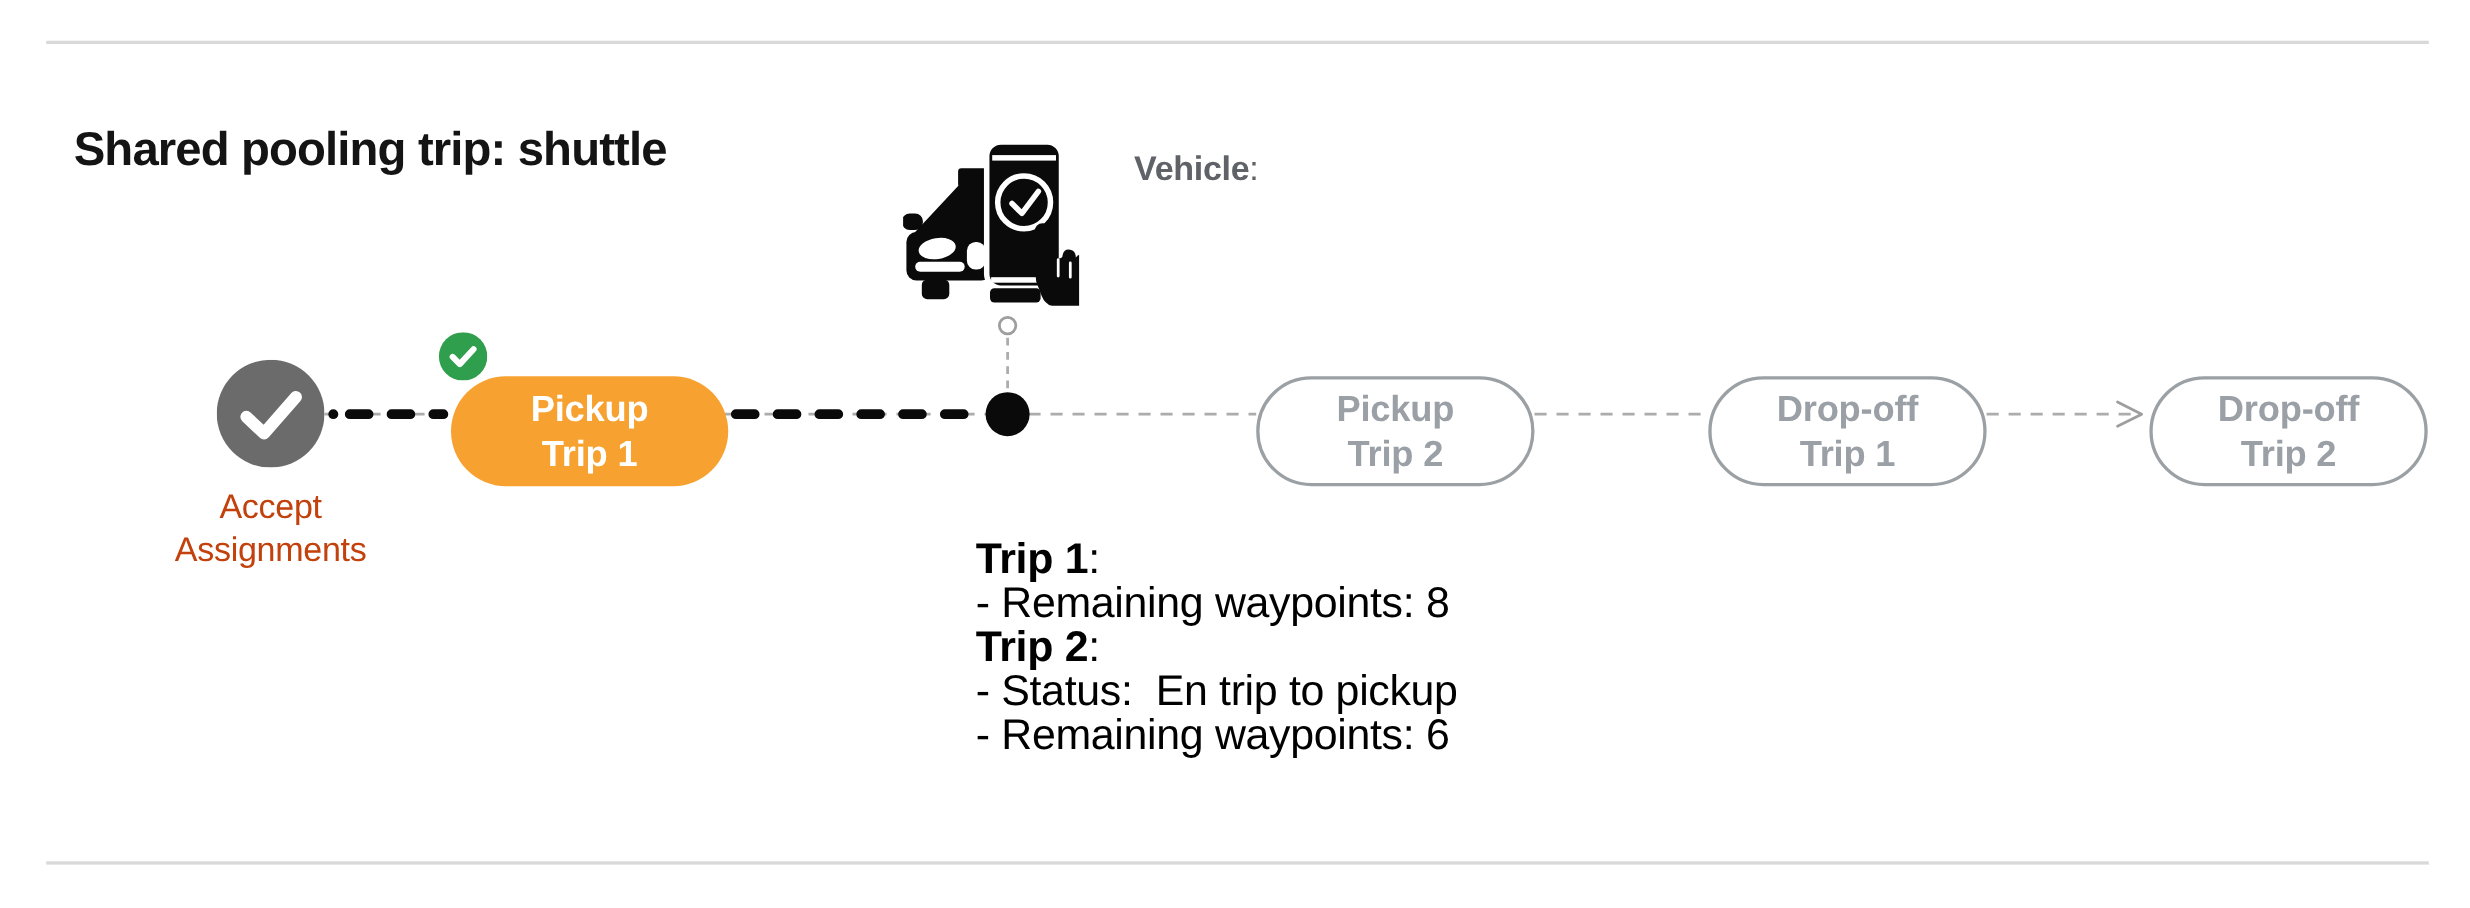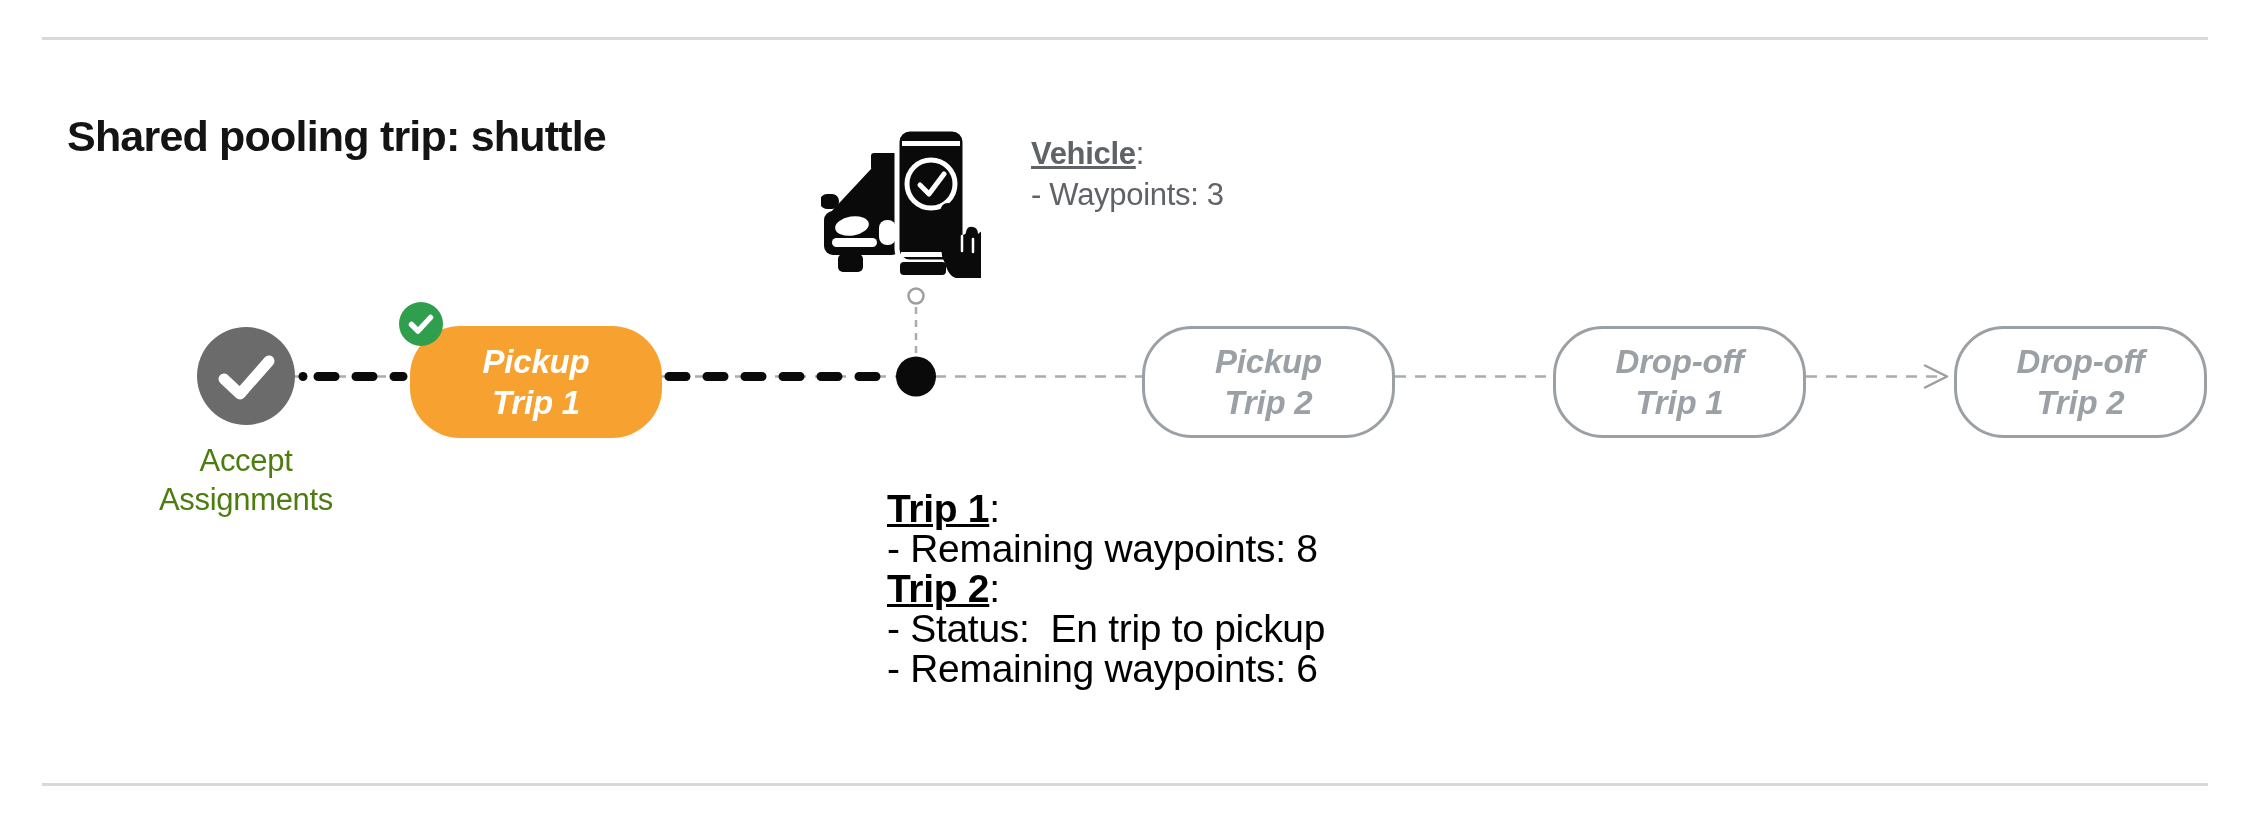--- a/index.html
+++ b/index.html
@@ -13,45 +13,45 @@
   .title{
     position:absolute;left:67px;top:64px;
     font-size:43px;font-weight:700;color:#141414;letter-spacing:-0.8px;margin-top:48px;
   }
   .links{position:absolute;left:0;top:0;z-index:1;}
   .node-accept{position:absolute;left:197px;top:327px;width:98px;height:98px;z-index:2;}
   .node-accept svg{display:block;width:98px;height:98px;}
   .badge{position:absolute;left:399px;top:302px;width:44px;height:44px;z-index:4;}
   .badge svg{display:block;width:44px;height:44px;}
   .pill{
-    position:absolute;top:326px;height:112px;width:253px;border-radius:50px;
+    position:absolute;top:342px;height:100px;width:253px;border-radius:50px;
     display:flex;flex-direction:column;align-items:center;justify-content:center;
     font-size:33px;font-weight:700;line-height:41px;letter-spacing:-0.2px;
-    box-sizing:border-box;z-index:3;text-align:center;font-style:italic;
+    box-sizing:border-box;z-index:3;text-align:center;
   }
   .pill-active{left:410px;width:252px;background:#F7A230;color:#ffffff;}
   .pill-upcoming{background:#ffffff;border:3px solid #9BA0A4;color:#9AA0A6;}
   #pill-pickup-2{left:1142px;}
   #pill-dropoff-1{left:1553px;}
   #pill-dropoff-2{left:1954px;}
   .vehicle-icon{position:absolute;left:821px;top:126px;width:160px;height:152px;z-index:2;}
   .vehicle-icon svg{display:block;width:160px;height:152px;}
   .accept-label{
     position:absolute;left:96px;top:441px;width:300px;text-align:center;
-    font-size:31px;line-height:39px;color:#4d7c0f;letter-spacing:-0.3px;z-index:2;
+    font-size:31px;line-height:39px;color:#c2410c;letter-spacing:-0.3px;z-index:2;
   }
   .vehicle-info{
     position:absolute;left:1031px;top:133px;
     font-size:31px;line-height:41px;color:#5F6368;letter-spacing:-0.3px;z-index:2;
   }
   .trip-info{
     position:absolute;left:887px;top:489px;
     font-size:39px;line-height:40px;color:#000000;letter-spacing:-0.3px;z-index:2;
   }
-  .b{font-weight:700;text-decoration:underline;}
+  .b{font-weight:700;}
   .pre{white-space:pre;}
 </style>
 </head>
 <body>
 
 <div class="sep" id="sep-top"></div>
 <div class="sep" id="sep-bottom"></div>
 
 <h1 class="title">Shared pooling trip: shuttle</h1>
 
@@ -132,21 +132,20 @@
     </g>
     <g>
       <path fill="#0A0A0A" d="M119,86 q1,-9 8,-9 q7,0 8,9 l2,19 q0,4 4,4 q4,0 4,-3 q1,-6 7,-5 q5,1 5,7 q3,-4 8,-2 q5,2 4,8 q5,1 5,7 l-2,18 q-3,14 -17,14 l-14,0 q-11,0 -15,-10 l-5,-13 -2,-21 z"></path>
       <path d="M141,110 v15 M152,113 v13" stroke="#ffffff" stroke-width="2.5" stroke-linecap="round" fill="none"></path>
     </g>
   </svg>
 </div>
 
 <div class="vehicle-info">
   <div><span class="b">Vehicle</span><span>:</span></div>
-  <div>- Waypoints: 3</div>
 </div>
 
 <div class="trip-info">
   <div><span class="b">Trip 1</span><span>:</span></div>
   <div class="pre">- Remaining waypoints: 8</div>
   <div><span class="b">Trip 2</span><span>:</span></div>
   <div class="pre">- Status:  En trip to pickup</div>
   <div class="pre">- Remaining waypoints: 6</div>
 </div>
 

